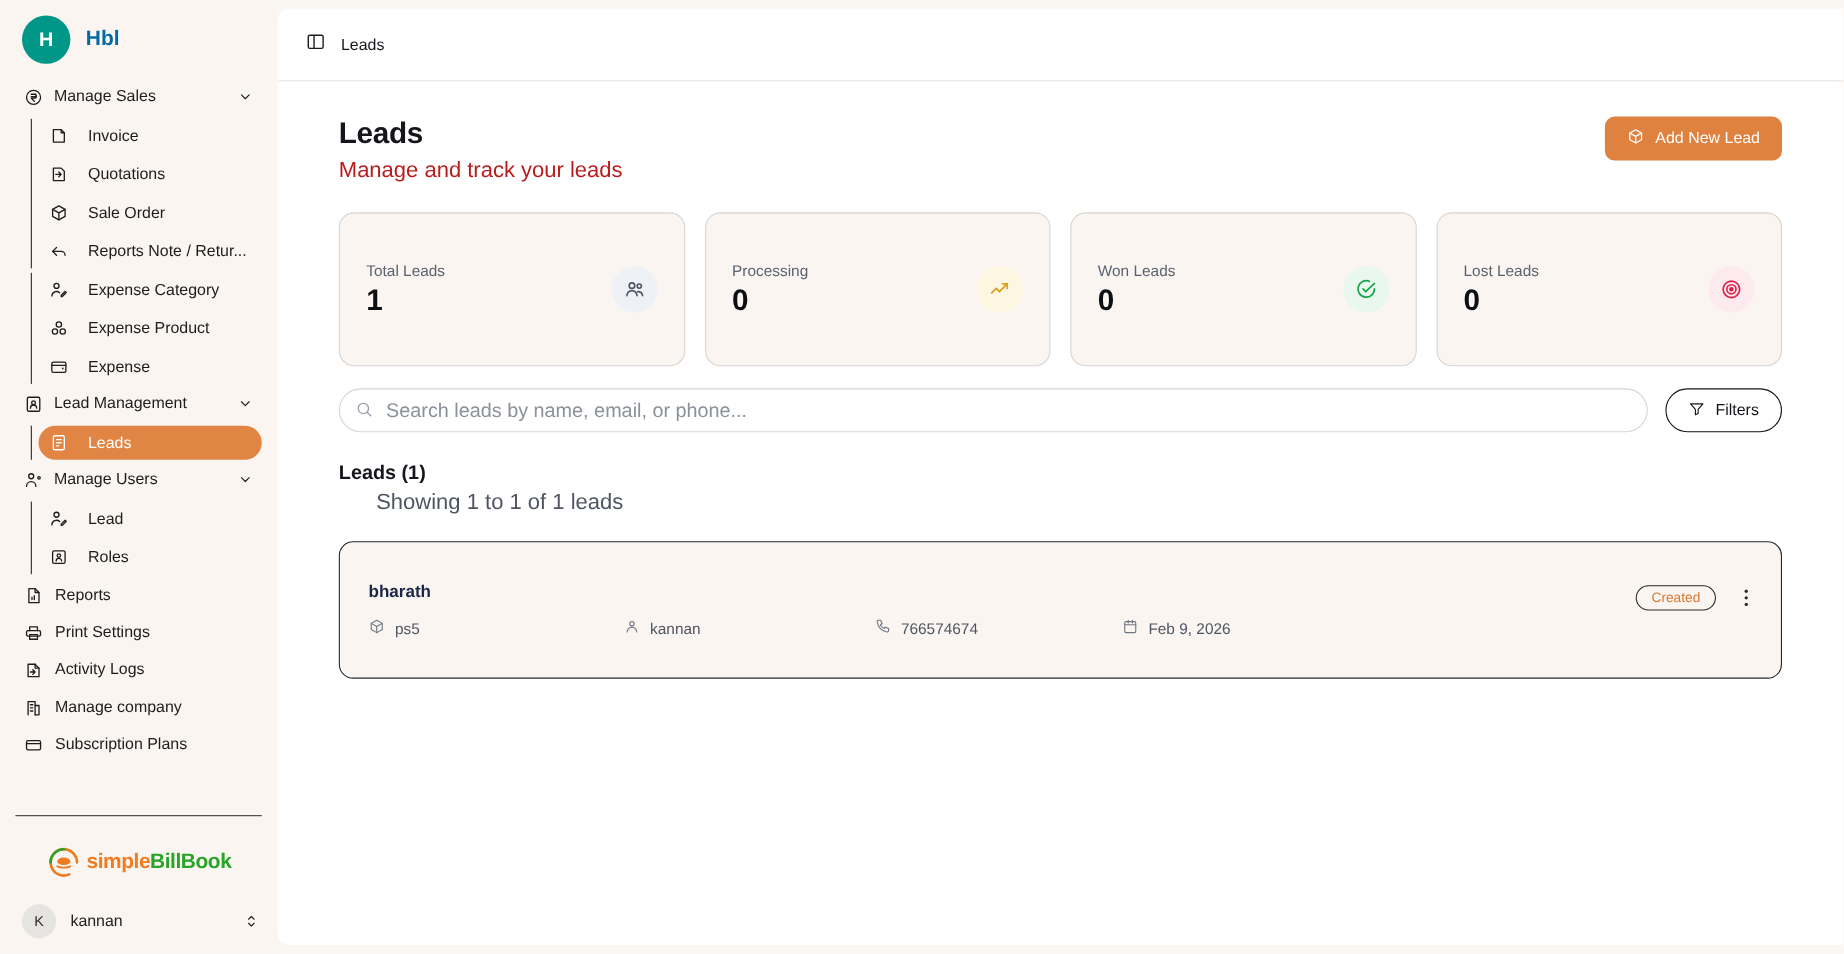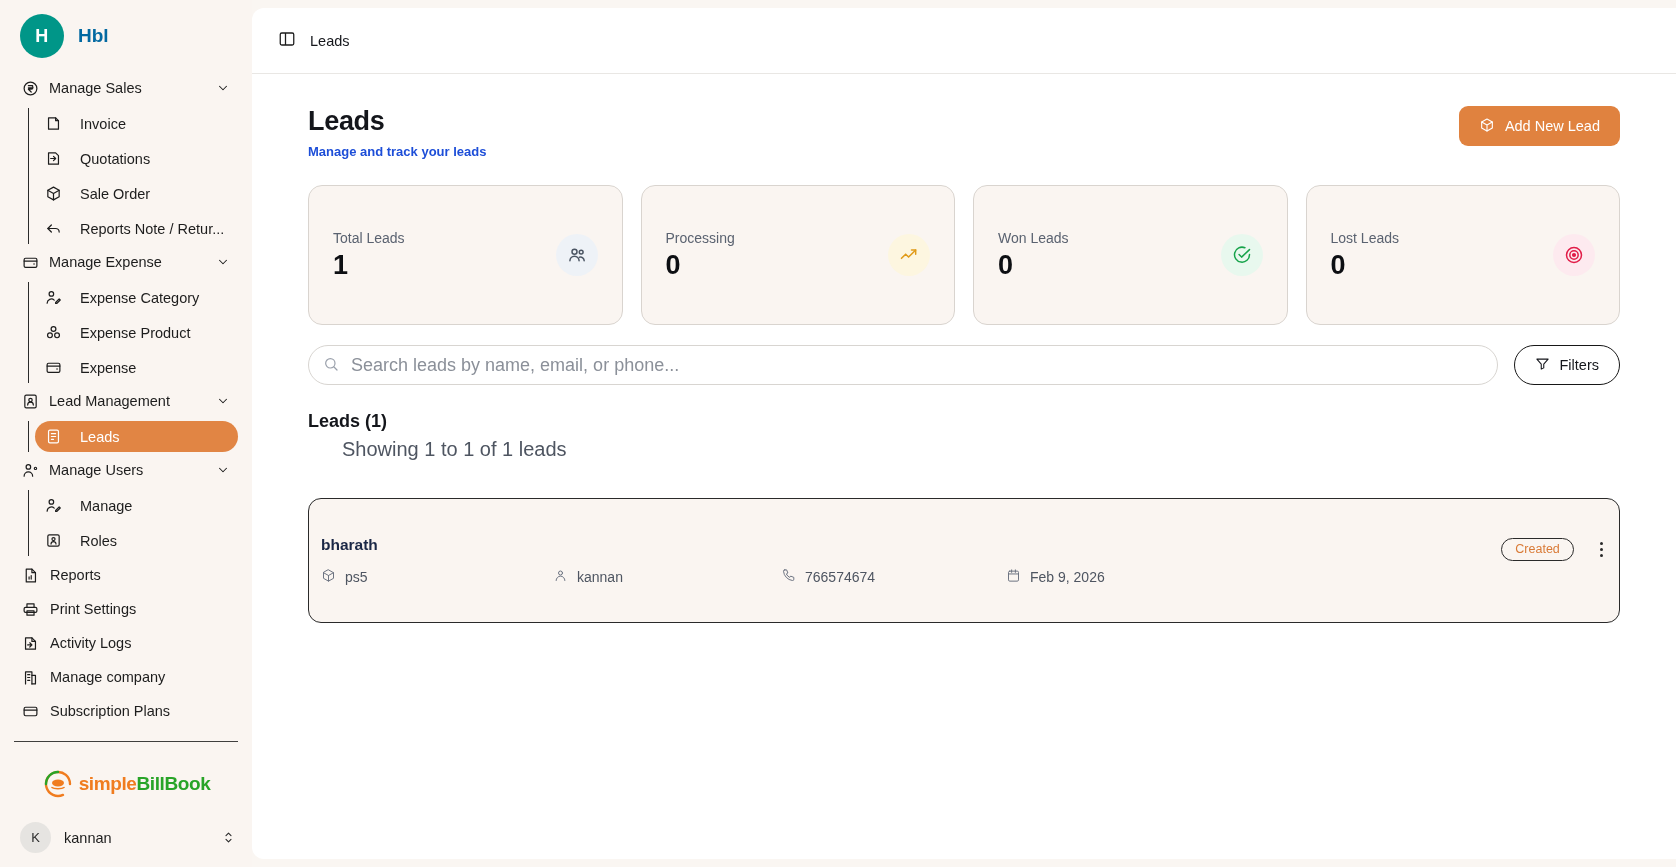--- a/index.html
+++ b/index.html
@@ -112,21 +112,21 @@
     display: flex; align-items: center; gap: 14px;
     padding: 0 26px;
   }
   .panel-icon svg { width: 18px; height: 18px; stroke: #1d1d1d; stroke-width: 1.7; fill: none; }
   .crumb { font-size: 14.5px; color: #15171c; }
 
   .content { flex: 1 1 auto; padding: 32px 56px 0 56px; overflow: hidden; }
 
   .page-head { display: flex; align-items: flex-start; justify-content: space-between; }
   .page-title { font-size: 27px; font-weight: 700; color: #14161b; letter-spacing: -.3px; }
-  .page-sub { font-size: 13px; color: #1d4ed8; margin-top: 7px; font-weight: bold; }
+  .page-sub { font-size: 20px; color: #b91c1c; margin-top: 7px; }
 
   .btn-primary {
     display: inline-flex; align-items: center; gap: 10px;
     background: #e0823f; color: #ffffff;
     border: none; border-radius: 9px;
     padding: 0 20px; height: 40px;
     font-size: 14.5px; cursor: pointer;
     font-family: inherit;
   }
   .btn-primary svg { width: 16px; height: 16px; stroke: #ffffff; stroke-width: 1.7; fill: none; stroke-linecap: round; stroke-linejoin: round; }
@@ -172,26 +172,26 @@
     background: #fff; color: #14161b; font-size: 14.5px;
     cursor: pointer; font-family: inherit;
   }
   .btn-filter svg { width: 15px; height: 15px; stroke: #14161b; stroke-width: 1.7; fill: none; stroke-linecap: round; stroke-linejoin: round; }
 
   .list-head { margin-top: 26px; }
   .list-title { font-size: 18px; font-weight: 700; color: #14161b; }
   .list-sub { font-size: 20px; color: #4e5561; margin-top: 6px; margin-left: 34px; }
 
   .lead-card {
-    margin-top: 37px;
+    margin-top: 23px;
     background: #faf5f1;
     border: 1px solid #2a2a2a;
     border-radius: 13px;
     height: 125px;
-    padding: 0 12px;
+    padding: 0 26px;
     display: flex; align-items: center;
     cursor: pointer;
   }
   .lead-body { flex: 1 1 auto; min-width: 0; }
   .lead-name { font-size: 15.5px; font-weight: 700; color: #1a2746; }
   .lead-meta { display: flex; margin-top: 14px; }
   .meta-item { display: flex; align-items: center; gap: 9px; font-size: 14px; color: #4e5561; }
   .meta-item svg { width: 15px; height: 15px; stroke: #6d7482; stroke-width: 1.6; fill: none; stroke-linecap: round; stroke-linejoin: round; }
   .m0 { width: 232px; }
   .m1 { width: 228px; }
@@ -265,33 +265,20 @@
           <span class="ico">
               <svg viewBox="0 0 24 24">
                 <path d="M9 7L4 12l5 5"></path>
                 <path d="M4 12h11a5 5 0 015 5"></path>
               </svg>
             </span>
           <span>Reports Note / Retur...</span>
         </div>
       </div>
 
-      <div class="nav-group-head">
-        <span class="ico">
-          <svg viewBox="0 0 24 24">
-              <rect x="3" y="6" width="18" height="13" rx="2"></rect>
-              <path d="M3 10h18"></path>
-              <circle cx="17" cy="14" r="1.1" fill="#1d1d1d" stroke="none"></circle>
-            </svg>
-        </span>
-        <span class="label">Manage Expense</span>
-        <span class="chev"><svg viewBox="0 0 24 24">
-              <path d="M6 9l6 6 6-6"></path>
-            </svg></span>
-      </div>
       <div class="nav-children">
         <div class="nav-child">
           <span class="ico">
               <svg viewBox="0 0 24 24">
                 <circle cx="9" cy="7" r="3.2"></circle>
                 <path d="M3 20a6 6 0 0110-4.3"></path>
                 <path d="M15 19l5-5 1.5 1.5-5 5H15z"></path>
               </svg>
             </span>
           <span>Expense Category</span>
@@ -358,21 +345,21 @@
       </div>
       <div class="nav-children">
         <div class="nav-child">
           <span class="ico">
               <svg viewBox="0 0 24 24">
                 <circle cx="9" cy="7" r="3.2"></circle>
                 <path d="M3 20a6 6 0 0110-4.3"></path>
                 <path d="M15 19l5-5 1.5 1.5-5 5H15z"></path>
               </svg>
             </span>
-          <span>Manage</span>
+          <span>Lead</span>
         </div>
         <div class="nav-child">
           <span class="ico">
               <svg viewBox="0 0 24 24">
                 <rect x="4" y="4" width="16" height="16" rx="2"></rect>
                 <circle cx="12" cy="10" r="2.2"></circle>
                 <path d="M8.5 17a3.5 3.5 0 017 0"></path>
               </svg>
             </span>
           <span>Roles</span>

